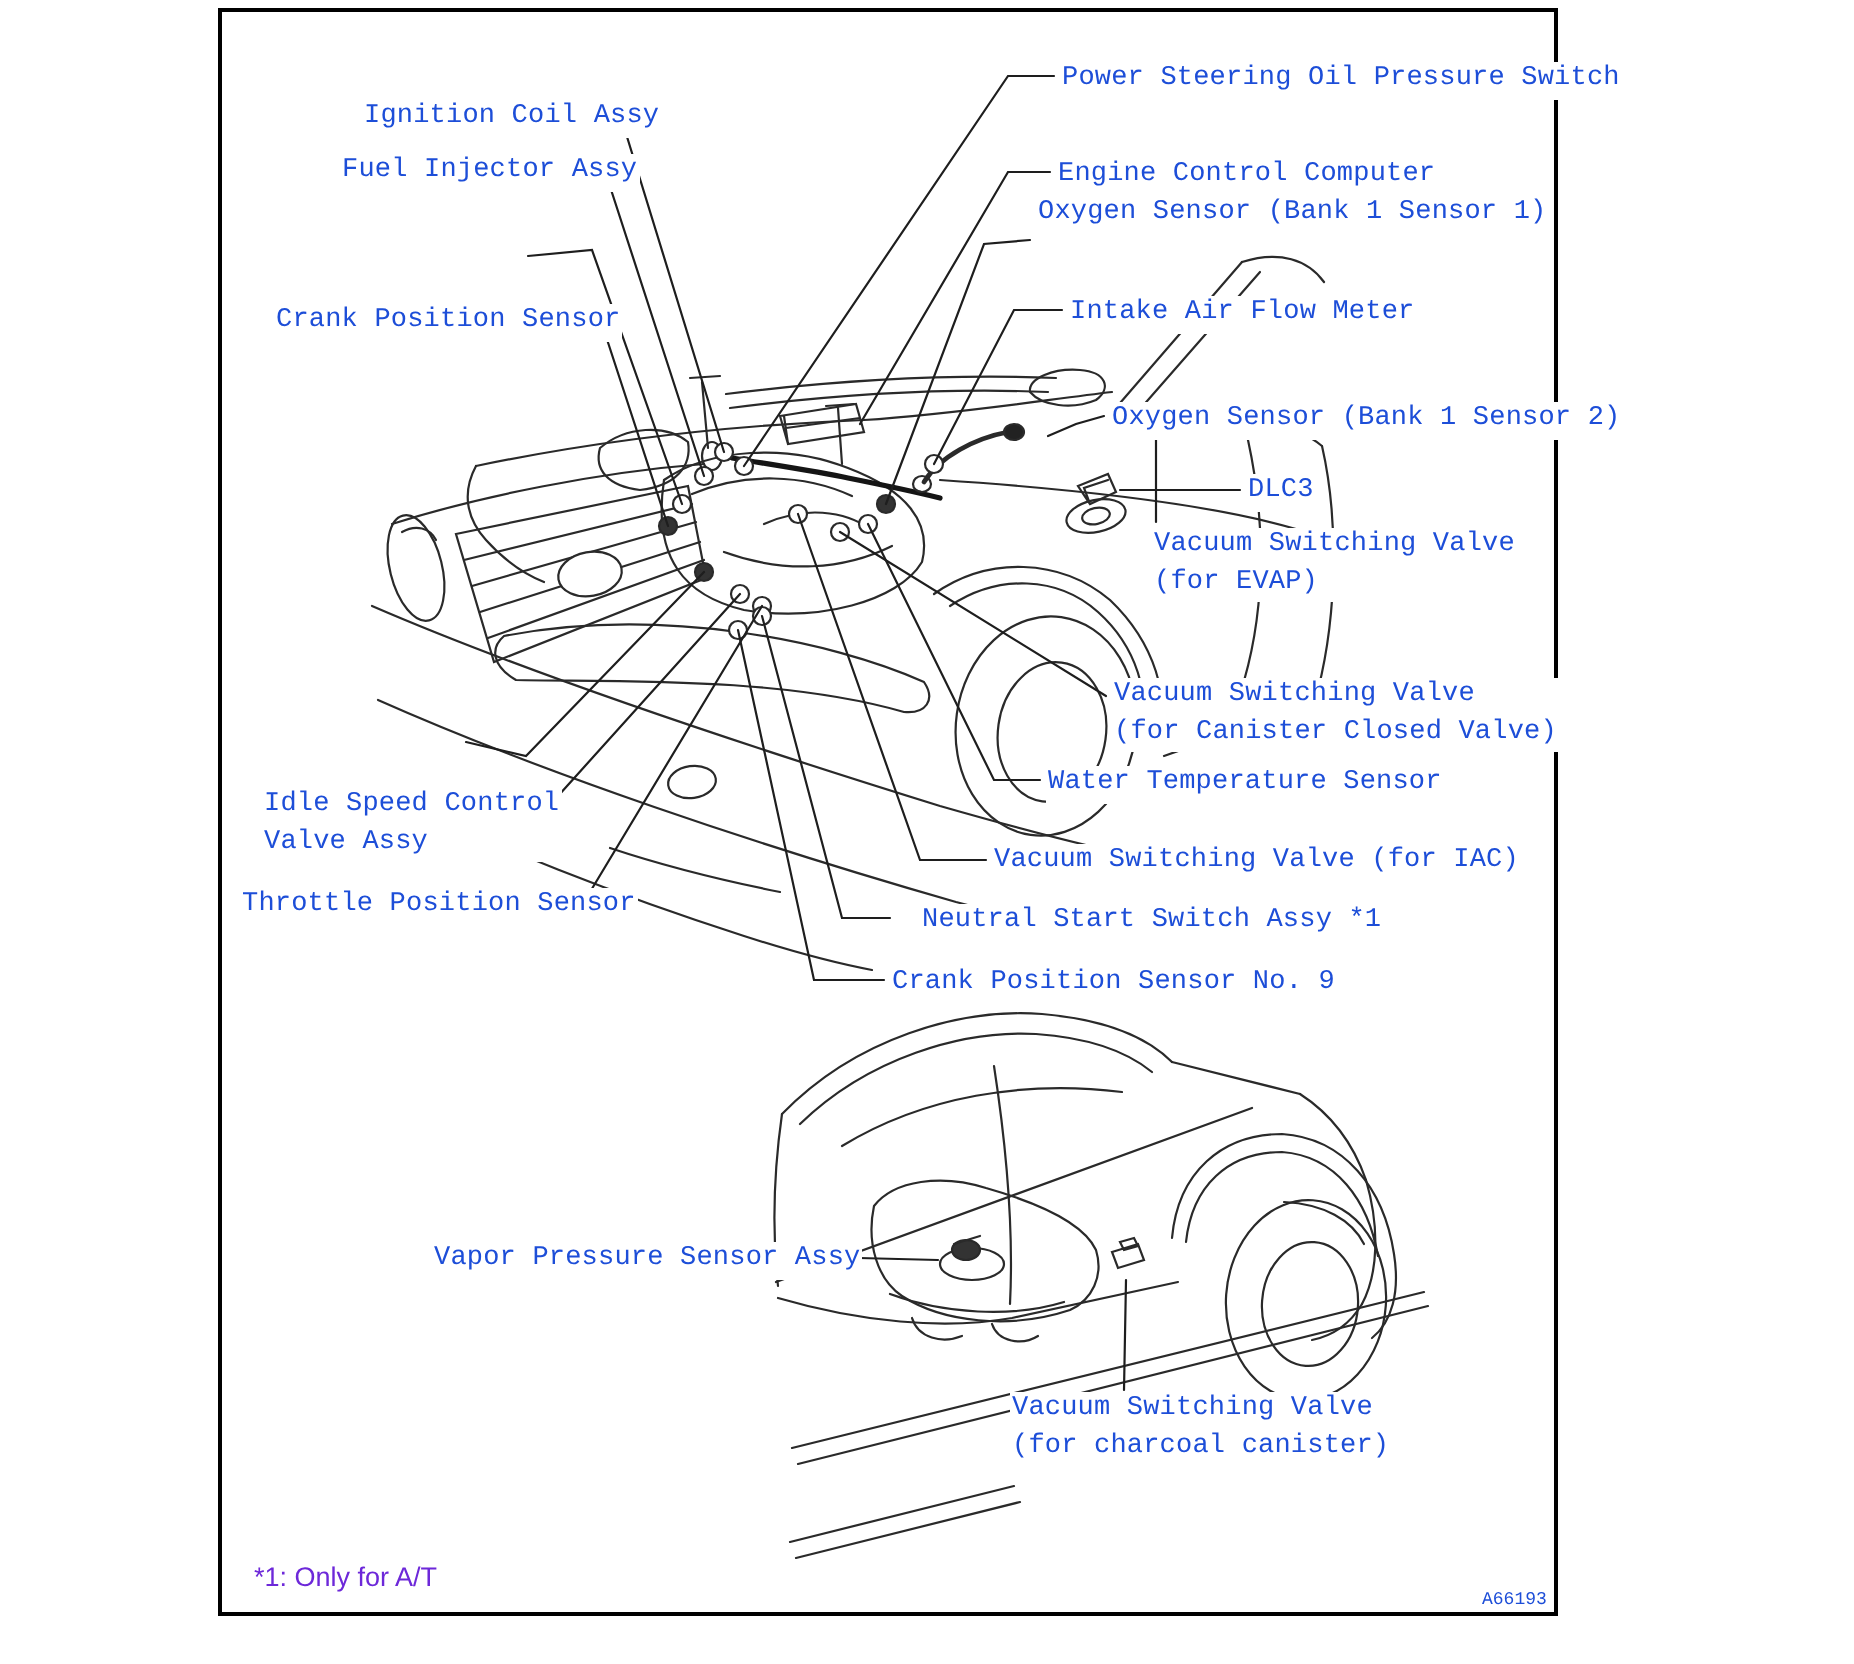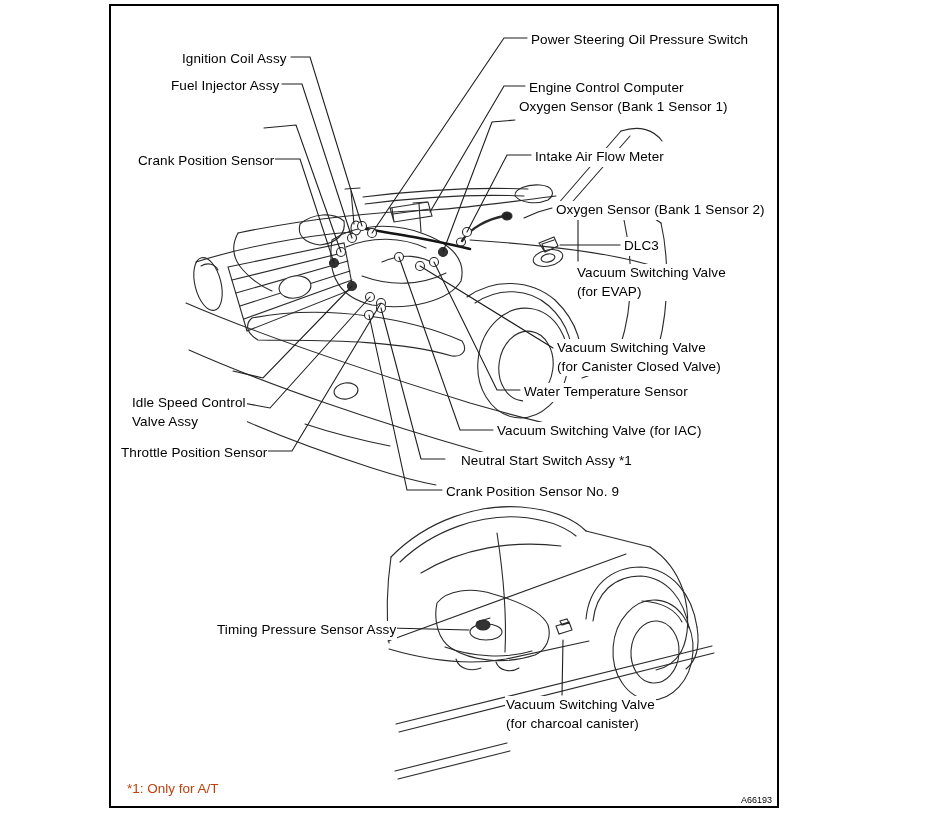--- a/index.html
+++ b/index.html
@@ -5,25 +5,26 @@
   html,body{margin:0;padding:0;background:#fff;}
   .stage{
     position:relative;width:927px;height:832px;background:#ffffff;
     font-family:"Liberation Sans","DejaVu Sans",sans-serif;
     color:#111;overflow:hidden;
   }
   svg.art{position:absolute;left:0;top:0;}
   .lbl{
     position:absolute;
     font-size:13.5px;line-height:1.38;letter-spacing:.1px;
-    white-space:pre-line;color:#000000;background:#ffffff;
+    white-space:pre-line;color:#1d4ed8;background:#ffffff;
     padding:0 1px;
+    font-family:Liberation Mono, monospace;
   }
   .lbl.small{font-size:9px;letter-spacing:0;padding:0;}
-  .footnote{position:absolute;font-size:13.5px;color:#c2410c;background:#fff;}
+  .footnote{position:absolute;font-size:13.5px;color:#6d28d9;background:#fff;}
 </style>
 </head>
 <body>
 
 <div class="stage">
 
   <svg class="art" width="927" height="832" viewBox="0 0 927 832">
 
     <rect x="110" y="5" width="668" height="802" fill="none" stroke="#000" stroke-width="2"></rect>
 
@@ -190,20 +191,20 @@
   <div class="lbl" style="left:555px;top:201px;">Oxygen Sensor (Bank 1 Sensor 2)</div>
   <div class="lbl" style="left:623px;top:237px;">DLC3</div>
   <div class="lbl" style="left:576px;top:264px;">Vacuum Switching Valve
 (for EVAP)</div>
   <div class="lbl" style="left:556px;top:339px;">Vacuum Switching Valve
 (for Canister Closed Valve)</div>
   <div class="lbl" style="left:523px;top:383px;">Water Temperature Sensor</div>
   <div class="lbl" style="left:496px;top:422px;">Vacuum Switching Valve (for IAC)</div>
   <div class="lbl" style="left:448px;top:452px;margin-left:12px;">Neutral Start Switch Assy *1</div>
   <div class="lbl" style="left:445px;top:483px;">Crank Position Sensor No. 9</div>
-  <div class="lbl" style="left:216px;top:621px;">Timing Pressure Sensor Assy</div>
+  <div class="lbl" style="left:216px;top:621px;">Vapor Pressure Sensor Assy</div>
   <div class="lbl" style="left:505px;top:696px;">Vacuum Switching Valve
 (for charcoal canister)</div>
 
   <div class="footnote" style="left:127px;top:781px;">*1: Only for A/T</div>
   <div class="lbl small" style="left:741px;top:794px;">A66193</div>
 
 </div>
 
 </body></html>

